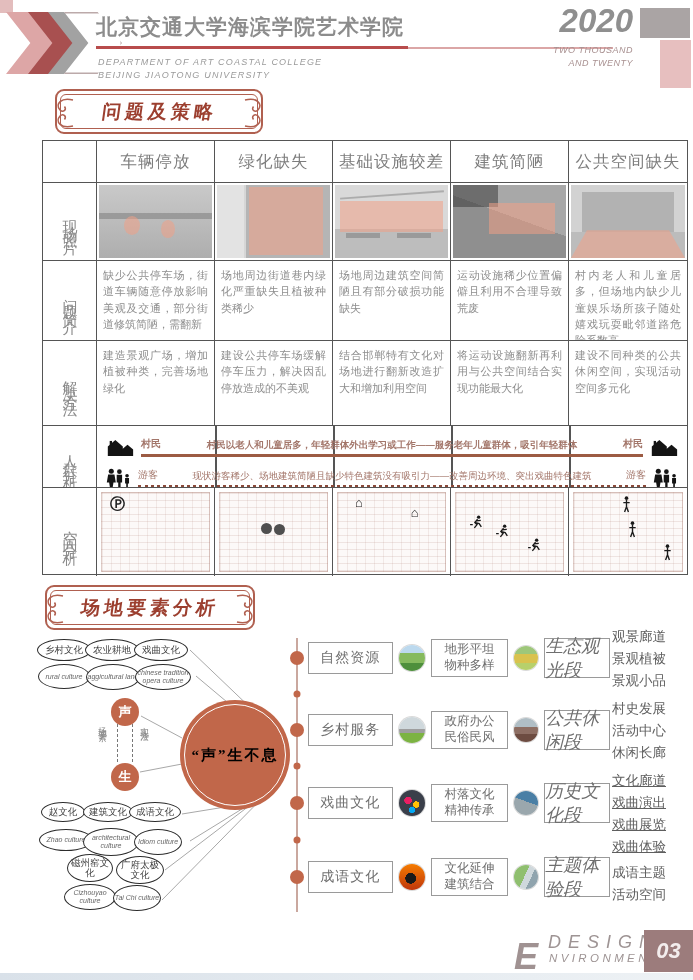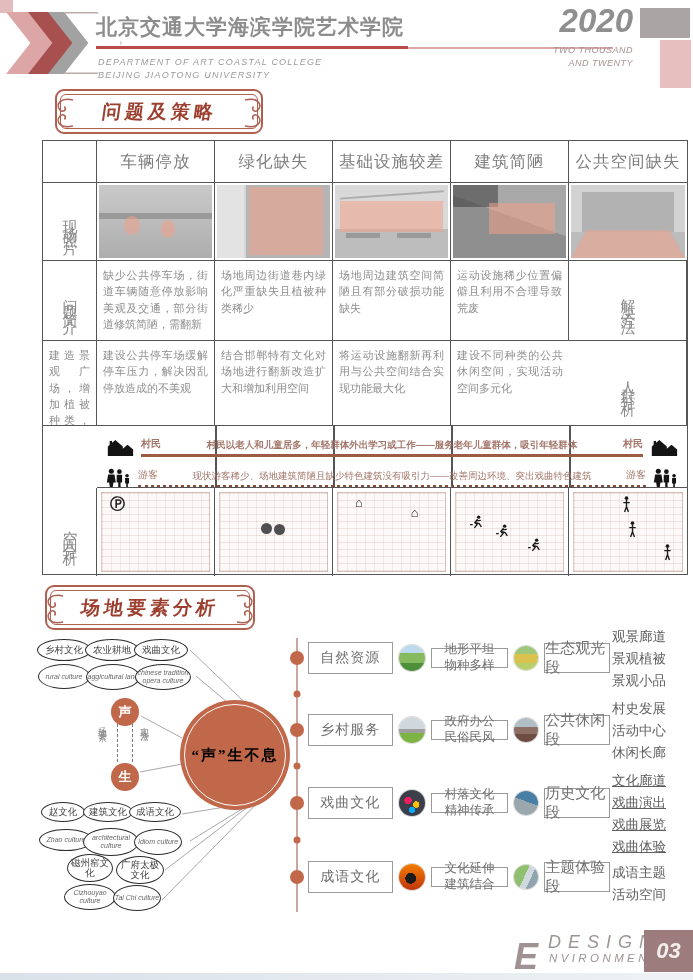--- a/index.html
+++ b/index.html
@@ -70,22 +70,22 @@
   .node { position:absolute; width:28px; height:28px; border-radius:50%; background:#c1674a; color:#fff; display:flex; align-items:center; justify-content:center; font-size:13px; font-weight:bold; }
   .big-circle { position:absolute; left:180px; top:80px; width:110px; height:110px; border-radius:50%; background:#c1674a; display:flex; align-items:center; justify-content:center; }
   .big-circle::after { content:""; position:absolute; inset:4px; border:1.5px solid #fff; border-radius:50%; }
   .big-circle .t { color:#000000; font-size:15px; font-weight:bold; letter-spacing:2px; font-family:"Liberation Serif", serif; }
   .axis { position:absolute; writing-mode:vertical-rl; text-orientation:upright; font-size:8.5px; color:#8a8a8a; letter-spacing:2px; }
   .dashv { position:absolute; width:0; height:38px; border-left:1.5px dashed #777; }
 
   .frow { position:absolute; left:308px; width:302px; height:40px; display:flex; align-items:center; gap:6px; }
   .obox { border:1.5px solid #9a9a9a; display:flex; flex-direction:column; align-items:center; justify-content:center; color:#6f6f6f; font-family:"Liberation Serif", serif; background:#fff; }
   .obox.cat { width:85px; height:32px; font-size:14px; letter-spacing:1px; }
-  .obox.feat { width:78px; height:20px; font-size:12.5px; line-height:1.25; }
-  .obox.seg { width:66px; height:30px; font-size:15px; }
+  .obox.feat { width:78px; height:38px; font-size:12.5px; line-height:1.25; }
+  .obox.seg { width:66px; height:40px; font-size:18px;font-style:italic; }
   .cimg { width:26px; height:26px; border-radius:50%; flex:none; box-shadow:0 0 0 1px rgba(0,0,0,.15); }
   .notes { position:absolute; left:612px; width:80px; font-size:13.5px; color:#5f5f5f; line-height:22px; font-family:"Liberation Serif", serif; }
   .notes span { display:block; }
 
   .ci-1a { background:linear-gradient(180deg,#bcd9ee 0 32%,#86ba5e 32% 68%,#4e8f3c 68%); }
   .ci-1b { background:linear-gradient(180deg,#9ec77a 0 35%,#d9c24e 35% 70%,#b7d06b 70%); }
   .ci-2a { background:linear-gradient(180deg,#cfd8dc 0 45%,#9e9e9e 45% 62%,#7cb342 62%); }
   .ci-2b { background:linear-gradient(180deg,#b0bec5 0 38%,#8d6e63 38% 68%,#6d4c41 68%); }
   .ci-3a { background:radial-gradient(circle at 35% 40%,#e91e63 0 16%,transparent 17%),radial-gradient(circle at 66% 56%,#ffc107 0 14%,transparent 15%),radial-gradient(circle at 50% 76%,#03a9f4 0 13%,transparent 14%),#3a3f4a; }
   .ci-3b { background:linear-gradient(200deg,#4a7fa5 0 45%,#9aa7ad 45%); }
@@ -214,20 +214,21 @@
       </div>
     </div>
 
     <div class="cell vlab">
         <span>问题简介</span>
       </div>
     <div class="cell tcell">缺少公共停车场，街道车辆随意停放影响美观及交通，部分街道修筑简陋，需翻新</div>
     <div class="cell tcell">场地周边街道巷内绿化严重缺失且植被种类稀少</div>
     <div class="cell tcell">场地周边建筑空间简陋且有部分破损功能缺失</div>
     <div class="cell tcell">运动设施稀少位置偏僻且利用不合理导致荒废</div>
+    <div class="cell tcell nr">村内老人和儿童居多，但场地内缺少儿童娱乐场所孩子随处嬉戏玩耍毗邻道路危险系数高</div>
 
     <div class="cell vlab">
         <span>解决方法</span>
       </div>
     <div class="cell tcell">建造景观广场，增加植被种类，完善场地绿化</div>
     <div class="cell tcell">建设公共停车场缓解停车压力，解决因乱停放造成的不美观</div>
     <div class="cell tcell">结合邯郸特有文化对场地进行翻新改造扩大和增加利用空间</div>
     <div class="cell tcell">将运动设施翻新再利用与公共空间结合实现功能最大化</div>
     <div class="cell tcell nr">建设不同种类的公共休闲空间，实现活动空间多元化</div>
 

